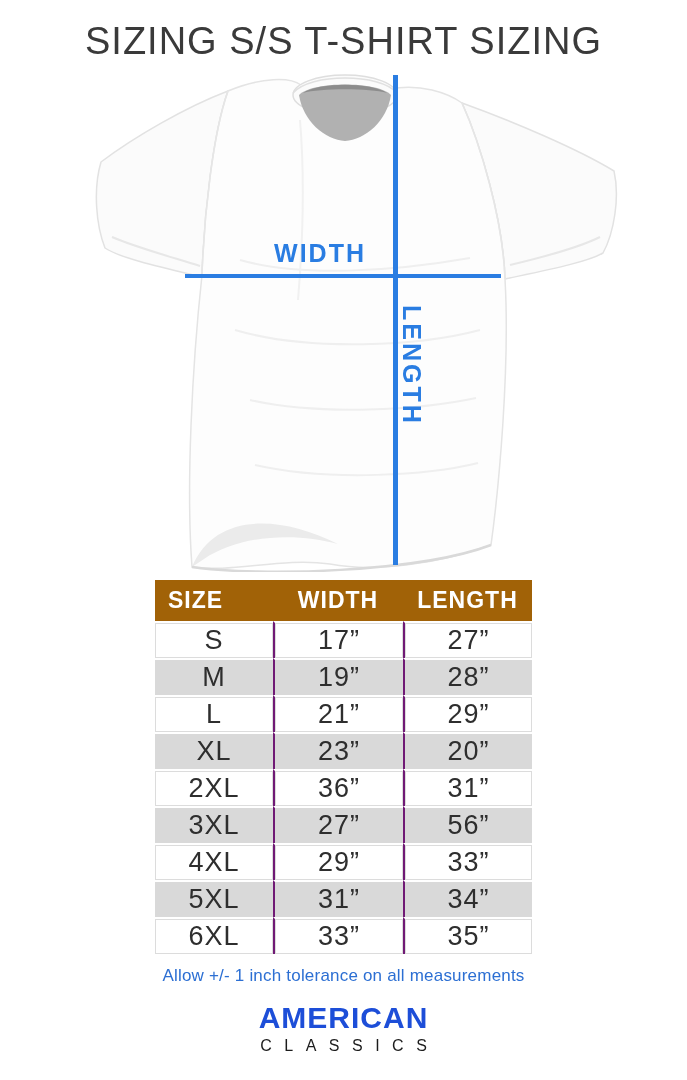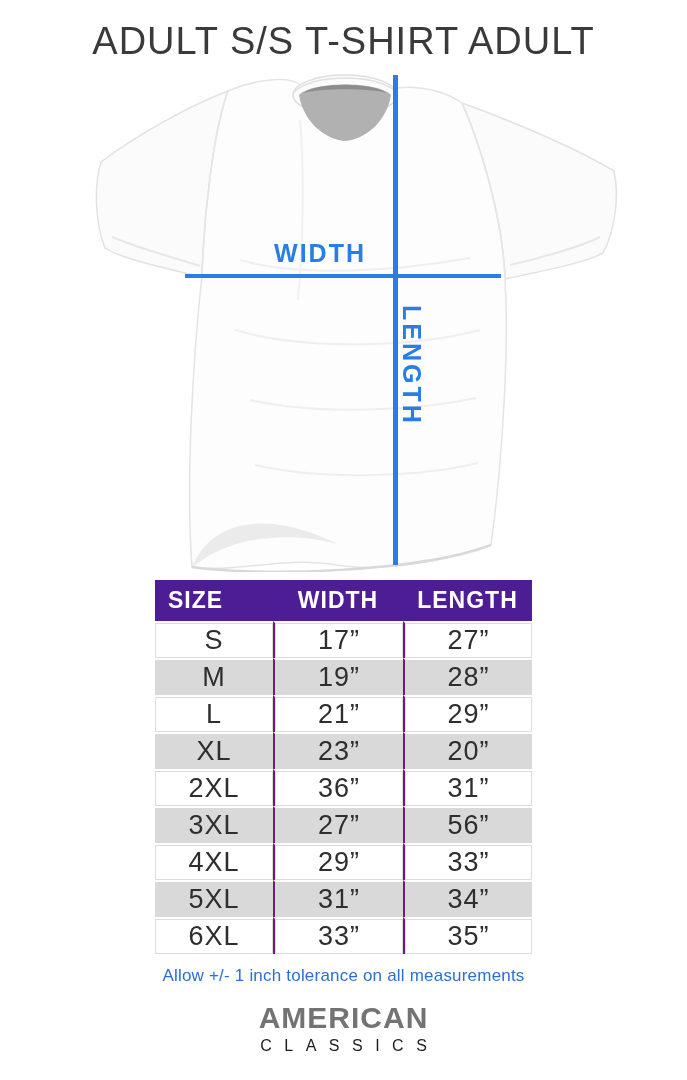--- a/index.html
+++ b/index.html
@@ -30,54 +30,54 @@
     position:absolute; left:399px; top:238px;
     writing-mode:vertical-rl; text-orientation:mixed;
     font-size:25px; font-weight:700; letter-spacing:3px; color:#2a7de2;
     line-height:1;
   }
   table.size-table {
     width:377px; margin:8px auto 0; border-collapse:separate; border-spacing:0;
     table-layout:fixed;
   }
   .size-table th {
-    background:#4c1d95; color:#ffffff; height:41px;
+    background:#a16207; color:#ffffff; height:41px;
     font-size:23px; font-weight:700; letter-spacing:1px; padding:0;
   }
   .size-table th.h-size { text-align:left; padding-left:13px; }
   .size-table th.h-mid, .size-table th.h-end { text-align:center; }
   .size-table td {
     height:37px; box-sizing:border-box; padding:0;
     text-align:center; vertical-align:middle;
     font-size:27px; font-weight:300; letter-spacing:1px; line-height:1;
     color:#2e2e2e;
     border-left:2px solid #701a75; border-top:2px solid #ffffff;
   }
   .size-table td:first-child { border-left:0; }
   .size-table tr.plain td { background:#ffffff; box-shadow:inset 0 0 0 1px #dcdcdc; }
   .size-table tr.alt td   { background:#d9d9d9; }
   .note {
     margin-top:12px; text-align:center;
     font-size:17px; font-weight:400; color:#2c6fd3; letter-spacing:0.2px;
   }
   .brand { margin-top:17px; text-align:center; }
   .brand-name {
-    font-size:30px; font-weight:800; letter-spacing:1px; color:#737373; line-height:1;
+    font-size:30px; font-weight:800; letter-spacing:1px; color:#1d4ed8; line-height:1;
   }
   .brand-subname {
     margin-top:5px; font-size:16px; font-weight:400; color:#1c1c1c; line-height:1;
     letter-spacing:12.5px; margin-right:-12.5px;
   }
 </style>
 </head>
 <body>
 
 <div class="page">
 
-  <h1 class="title">ADULT S/S T-SHIRT ADULT</h1>
+  <h1 class="title">SIZING S/S T-SHIRT SIZING</h1>
 
   <div class="shirt-area">
     <svg class="shirt-svg" width="687" height="505" viewBox="0 0 687 505" aria-hidden="true">
 
       <path d="M228,24 C186,40 134,70 101,95 C93,122 96,158 105,181 C120,191 160,200 202,210 C204,148 213,66 228,24 Z" fill="#fbfbfb" stroke="#e2e2e2" stroke-width="1.5"></path>
 
       <path d="M462,36 C512,54 578,82 614,104 C620,130 614,166 603,186 C588,195 547,203 505,212 C503,152 480,76 462,36 Z" fill="#fbfbfb" stroke="#e2e2e2" stroke-width="1.5"></path>
 
       <path d="M112,170 C135,180 168,189 200,199" fill="none" stroke="#e7e7e7" stroke-width="2"></path>
       <path d="M600,170 C578,181 548,189 510,198" fill="none" stroke="#e7e7e7" stroke-width="2"></path>

